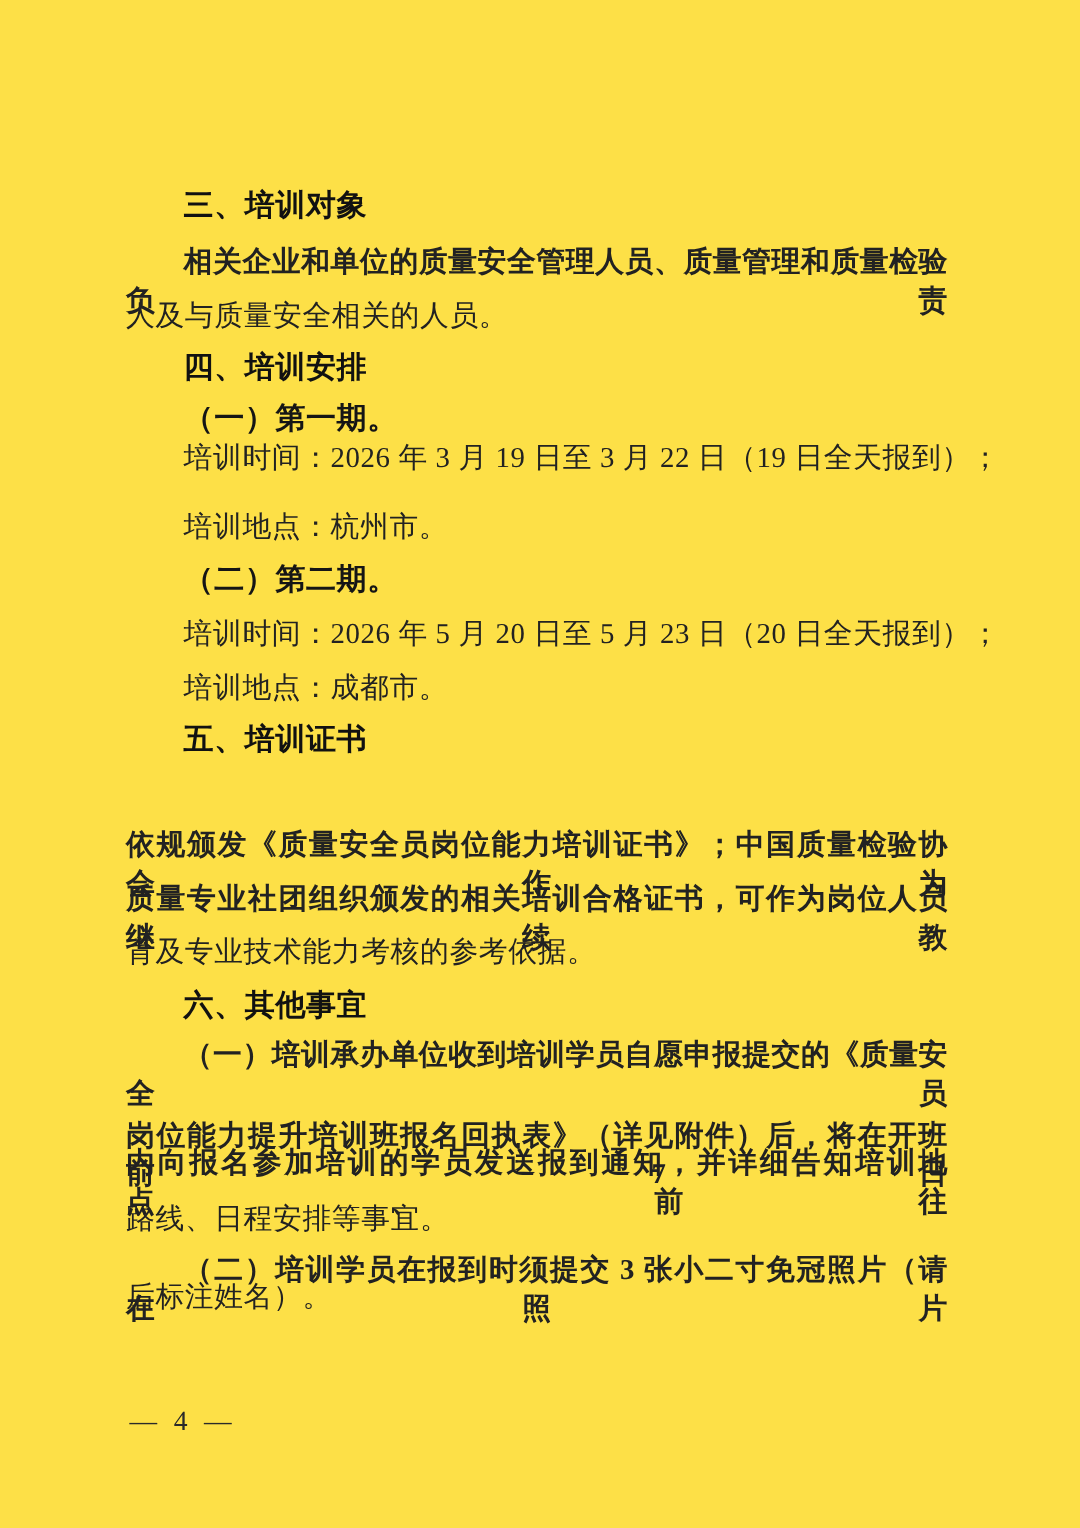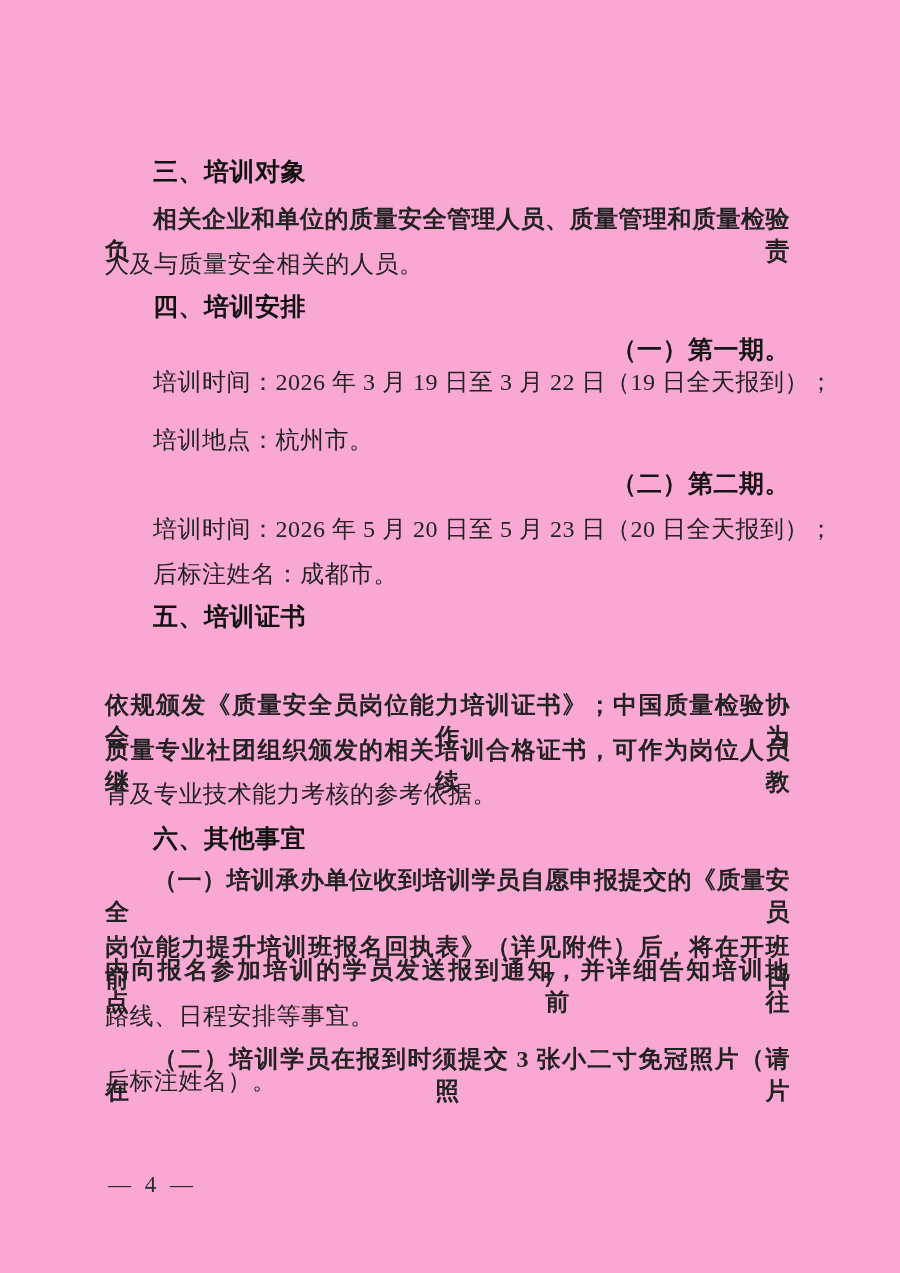--- a/index.html
+++ b/index.html
@@ -4,21 +4,21 @@
 <style>
   html, body {
     margin: 0;
     padding: 0;
     background: #ffffff;
   }
   .page {
     position: relative;
     width: 900px;
     height: 1273px;
-    background: #f9a8d4;
+    background: #fde047;
     overflow: hidden;
     font-family: "Liberation Serif", "DejaVu Serif", serif;
     color: #1f1f1f;
   }
   .line {
     position: absolute;
     left: 105px;
     width: 685px;
     font-size: 24px;
     line-height: 32px;
@@ -39,21 +39,20 @@
   .heading {
     font-family: "Liberation Sans", "DejaVu Sans", sans-serif;
     font-weight: bold;
     color: #111111;
     font-size: 25px;
   }
   .subheading {
     font-weight: bold;
     color: #151515;
     font-size: 25px;
-    text-align: right;
   }
   .page-number {
     position: absolute;
     left: 108px;
     top: 1172px;
     font-size: 23px;
     letter-spacing: 4px;
     color: #2a2a2a;
     font-family: "Liberation Serif", "DejaVu Serif", serif;
   }
@@ -69,21 +68,21 @@
   <div class="line" style="top:248px">人及与质量安全相关的人员。</div>
 
   <div class="line heading indent" style="top:290px">四、培训安排</div>
 
   <div class="line subheading indent" style="top:334px">（一）第一期。</div>
   <div class="line indent" style="top:366px">培训时间：2026 年 3 月 19 日至 3 月 22 日（19 日全天报到）；</div>
   <div class="line indent" style="top:424px">培训地点：杭州市。</div>
 
   <div class="line subheading indent" style="top:468px">（二）第二期。</div>
   <div class="line indent" style="top:513px">培训时间：2026 年 5 月 20 日至 5 月 23 日（20 日全天报到）；</div>
-  <div class="line indent" style="top:558px">后标注姓名：成都市。</div>
+  <div class="line indent" style="top:558px">培训地点：成都市。</div>
 
   <div class="line heading indent" style="top:600px">五、培训证书</div>
 
   <div class="line justify" style="top:689px">依规颁发《质量安全员岗位能力培训证书》；中国质量检验协会作为</div>
   <div class="line justify" style="top:734px">质量专业社团组织颁发的相关培训合格证书，可作为岗位人员继续教</div>
   <div class="line" style="top:778px">育及专业技术能力考核的参考依据。</div>
 
   <div class="line heading indent" style="top:822px">六、其他事宜</div>
 
   <div class="line indent justify" style="top:864px">（一）培训承办单位收到培训学员自愿申报提交的《质量安全员</div>

